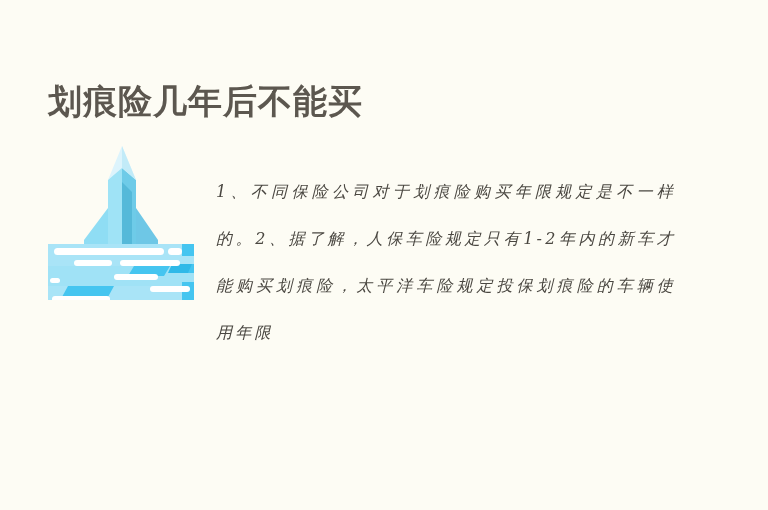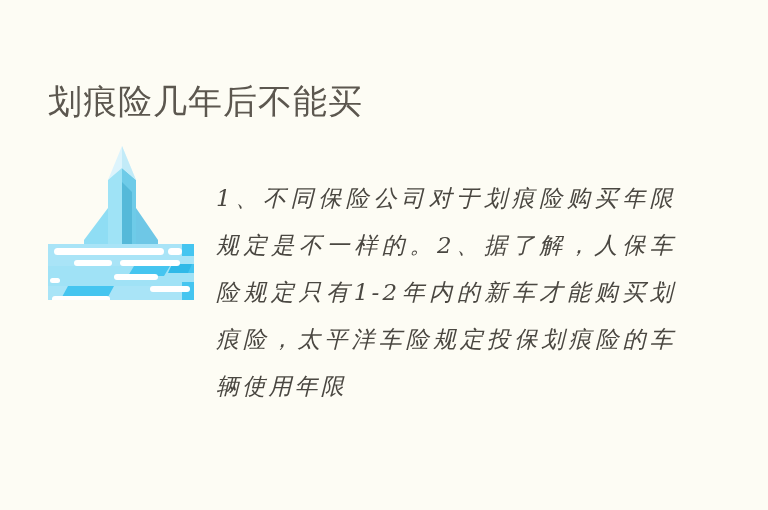--- a/index.html
+++ b/index.html
@@ -23,21 +23,21 @@
   .page-title {
     position: absolute;
     left: 48px;
     top: 55px;
     font-family: "Liberation Sans", "DejaVu Sans", sans-serif;
     font-size: 34px;
     line-height: 46px;
     letter-spacing: 1px;
     color: #5c574f;
     white-space: nowrap;
-    font-weight: 400;
+    font-weight: 700;
   }
   .content-row {
     position: absolute;
     left: 0;
     top: 140px;
     width: 768px;
   }
   .illustration {
     position: absolute;
     left: 46px;
@@ -47,21 +47,21 @@
   }
   .illustration svg {
     display: block;
   }
   .body-text {
     position: absolute;
     left: 216px;
     top: 12px;
     width: 460px;
     font-family: "DejaVu Serif", "Liberation Serif", serif;
-    font-size: 23px;
+    font-size: 16px;
     line-height: 47px;
     letter-spacing: 3.2px;
     color: #4a4741;
     text-align: justify;
     text-align-last: left;
     font-style: italic;
     word-break: break-all;
   }
 </style>
 </head>

